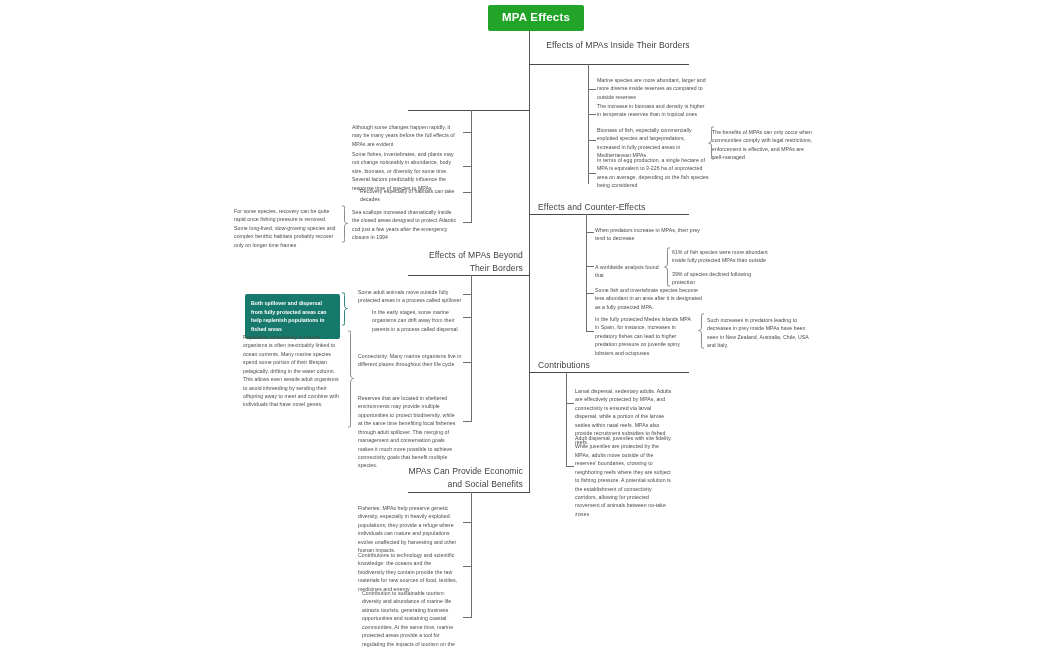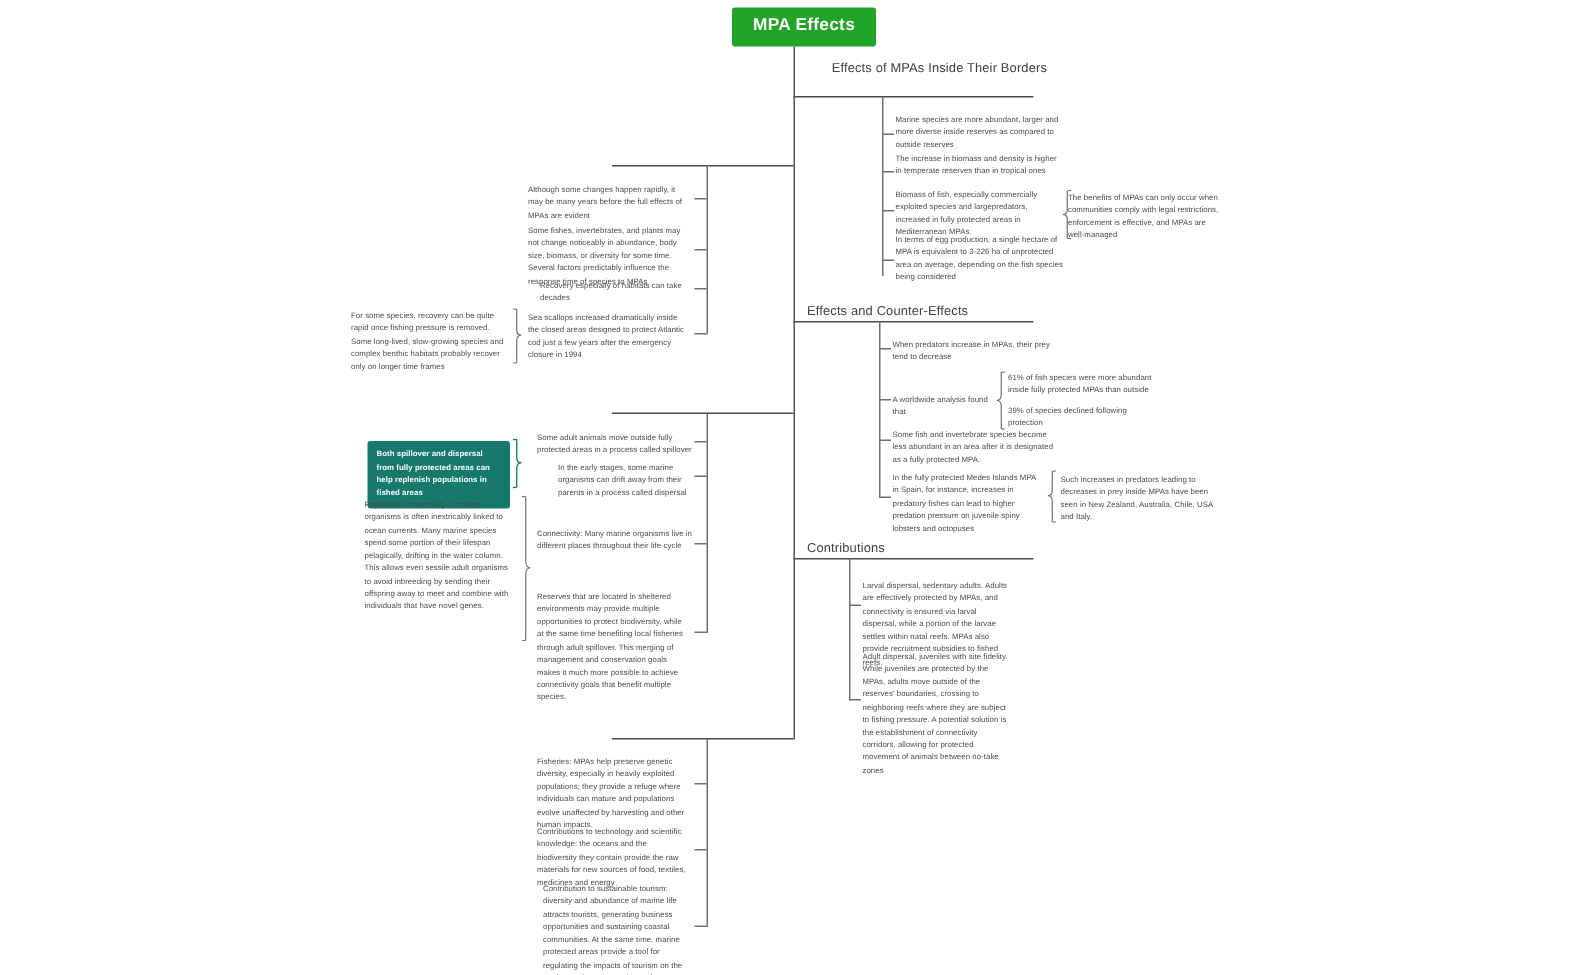--- a/index.html
+++ b/index.html
@@ -70,21 +70,21 @@
 </style>
 </head>
 <body>
 
 <div id="canvas">
 
   <div class="node root" style="left:488px;top:5px;">MPA Effects</div>
 
   <div class="vline thick" style="left:529px;top:31px;height:462px;"></div>
 
-  <div class="node l1" style="left:538px;top:39px;width:160px;text-align:right;">Effects of MPAs Inside Their Borders</div>
+  <div class="node l1" style="left:538px;top:39px;width:160px;text-align:center;">Effects of MPAs Inside Their Borders</div>
   <div class="topic-rule" style="left:529px;top:64px;width:160px;"></div>
 
   <div class="vline" style="left:588px;top:64px;height:120px;"></div>
 
   <div class="hline" style="left:588px;top:89px;width:8px;"></div>
   <div class="node leaf" style="left:597px;top:76px;width:112px;">Marine species are more abundant, larger and more diverse inside reserves as compared to outside reserves</div>
 
   <div class="hline" style="left:588px;top:114px;width:8px;"></div>
   <div class="node leaf" style="left:597px;top:102px;width:112px;">The increase in biomass and density is higher in temperate reserves than in tropical ones</div>
 
@@ -160,20 +160,21 @@
   <div class="hline" style="left:463px;top:222px;width:8px;"></div>
   <div class="node leaf" style="left:352px;top:208px;width:105px;">Sea scallops increased dramatically inside the closed areas designed to protect Atlantic cod just a few years after the emergency closure in 1994</div>
 
   <div class="brace" style="left:341px;top:205px;">
     <svg width="8" height="38" viewBox="0 0 8 38">
       <path d="M1 1 C5 1 3 1 3.5 5 L3.5 15 C3.5 17.5 5 18.5 6.5 18.5 C5 18.5 3.5 19.5 3.5 22 L3.5 32 C3 37 5 37 1 37" fill="none" stroke="#6f6f6f" stroke-width="0.8"></path>
     </svg>
   </div>
   <div class="node leaf" style="left:234px;top:207px;width:104px;">For some species, recovery can be quite rapid once fishing pressure is removed. Some long-lived, slow-growing species and complex benthic habitats probably recover only on longer time frames</div>
 
+  <div class="node l1" style="left:408px;top:249px;width:115px;">Effects of MPAs Beyond Their Borders</div>
   <div class="topic-rule" style="left:408px;top:275px;width:121px;"></div>
 
   <div class="vline" style="left:471px;top:275px;height:147px;"></div>
 
   <div class="hline" style="left:463px;top:294px;width:8px;"></div>
   <div class="node leaf" style="left:358px;top:288px;width:104px;">Some adult animals move outside fully protected areas in a process called spillover</div>
 
   <div class="hline" style="left:463px;top:317px;width:8px;"></div>
   <div class="node leaf" style="left:372px;top:308px;width:90px;">In the early stages, some marine organisms can drift away from their parents in a process called dispersal</div>
 
@@ -190,20 +191,21 @@
   <div class="hline" style="left:463px;top:421px;width:8px;"></div>
   <div class="node leaf" style="left:358px;top:394px;width:99px;">Reserves that are located in sheltered environments may provide multiple opportunities to protect biodiversity, while at the same time benefiting local fisheries through adult spillover. This merging of management and conservation goals makes it much more possible to achieve connectivity goals that benefit multiple species.</div>
 
   <div class="brace" style="left:347px;top:330px;">
     <svg width="8" height="98" viewBox="0 0 8 98">
       <path d="M1 1 C5 1 3 1 3.5 5 L3.5 44 C3.5 47 5 48.5 6.5 48.5 C5 48.5 3.5 50 3.5 53 L3.5 92 C3 97 5 97 1 97" fill="none" stroke="#6f6f6f" stroke-width="0.8"></path>
     </svg>
   </div>
   <div class="node leaf" style="left:243px;top:333px;width:101px;">Population connectivity in marine organisms is often inextricably linked to ocean currents. Many marine species spend some portion of their lifespan pelagically, drifting in the water column. This allows even sessile adult organisms to avoid inbreeding by sending their offspring away to meet and combine with individuals that have novel genes.</div>
 
+  <div class="node l1" style="left:408px;top:465px;width:115px;">MPAs Can Provide Economic and Social Benefits</div>
   <div class="topic-rule" style="left:408px;top:492px;width:121px;"></div>
 
   <div class="vline" style="left:471px;top:492px;height:126px;"></div>
 
   <div class="hline" style="left:463px;top:522px;width:8px;"></div>
   <div class="node leaf" style="left:358px;top:504px;width:101px;">Fisheries: MPAs help preserve genetic diversity, especially in heavily exploited populations; they provide a refuge where individuals can mature and populations evolve unaffected by harvesting and other human impacts.</div>
 
   <div class="hline" style="left:463px;top:566px;width:8px;"></div>
   <div class="node leaf" style="left:358px;top:551px;width:101px;">Contributions to technology and scientific knowledge: the oceans and the biodiversity they contain provide the raw materials for new sources of food, textiles, medicines and energy</div>
 

